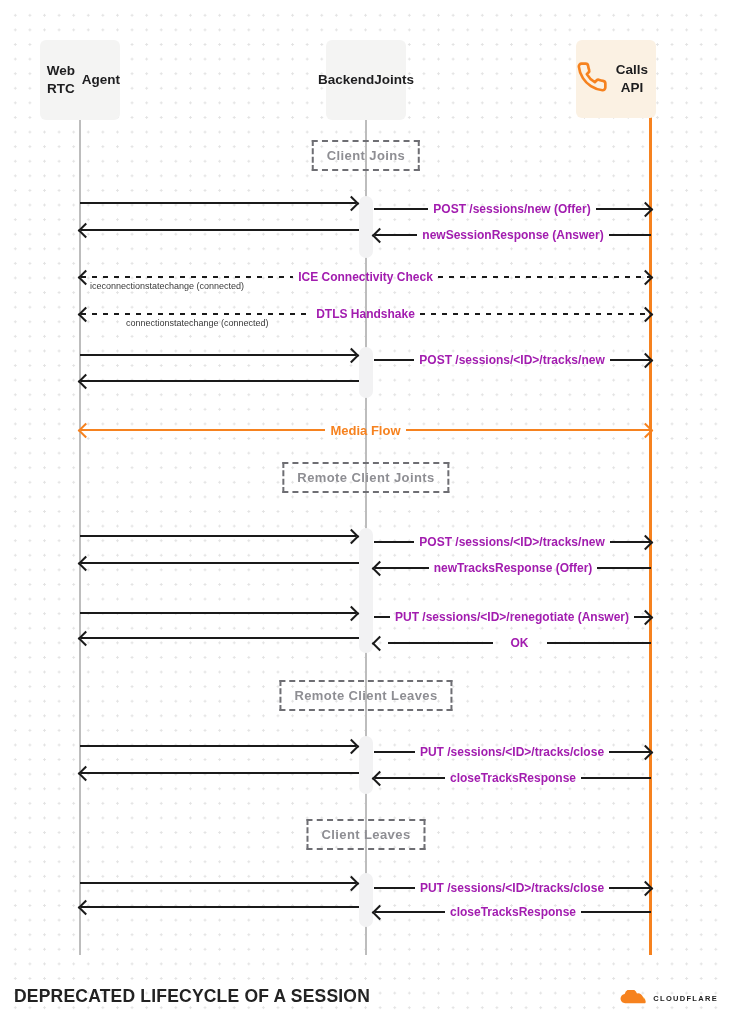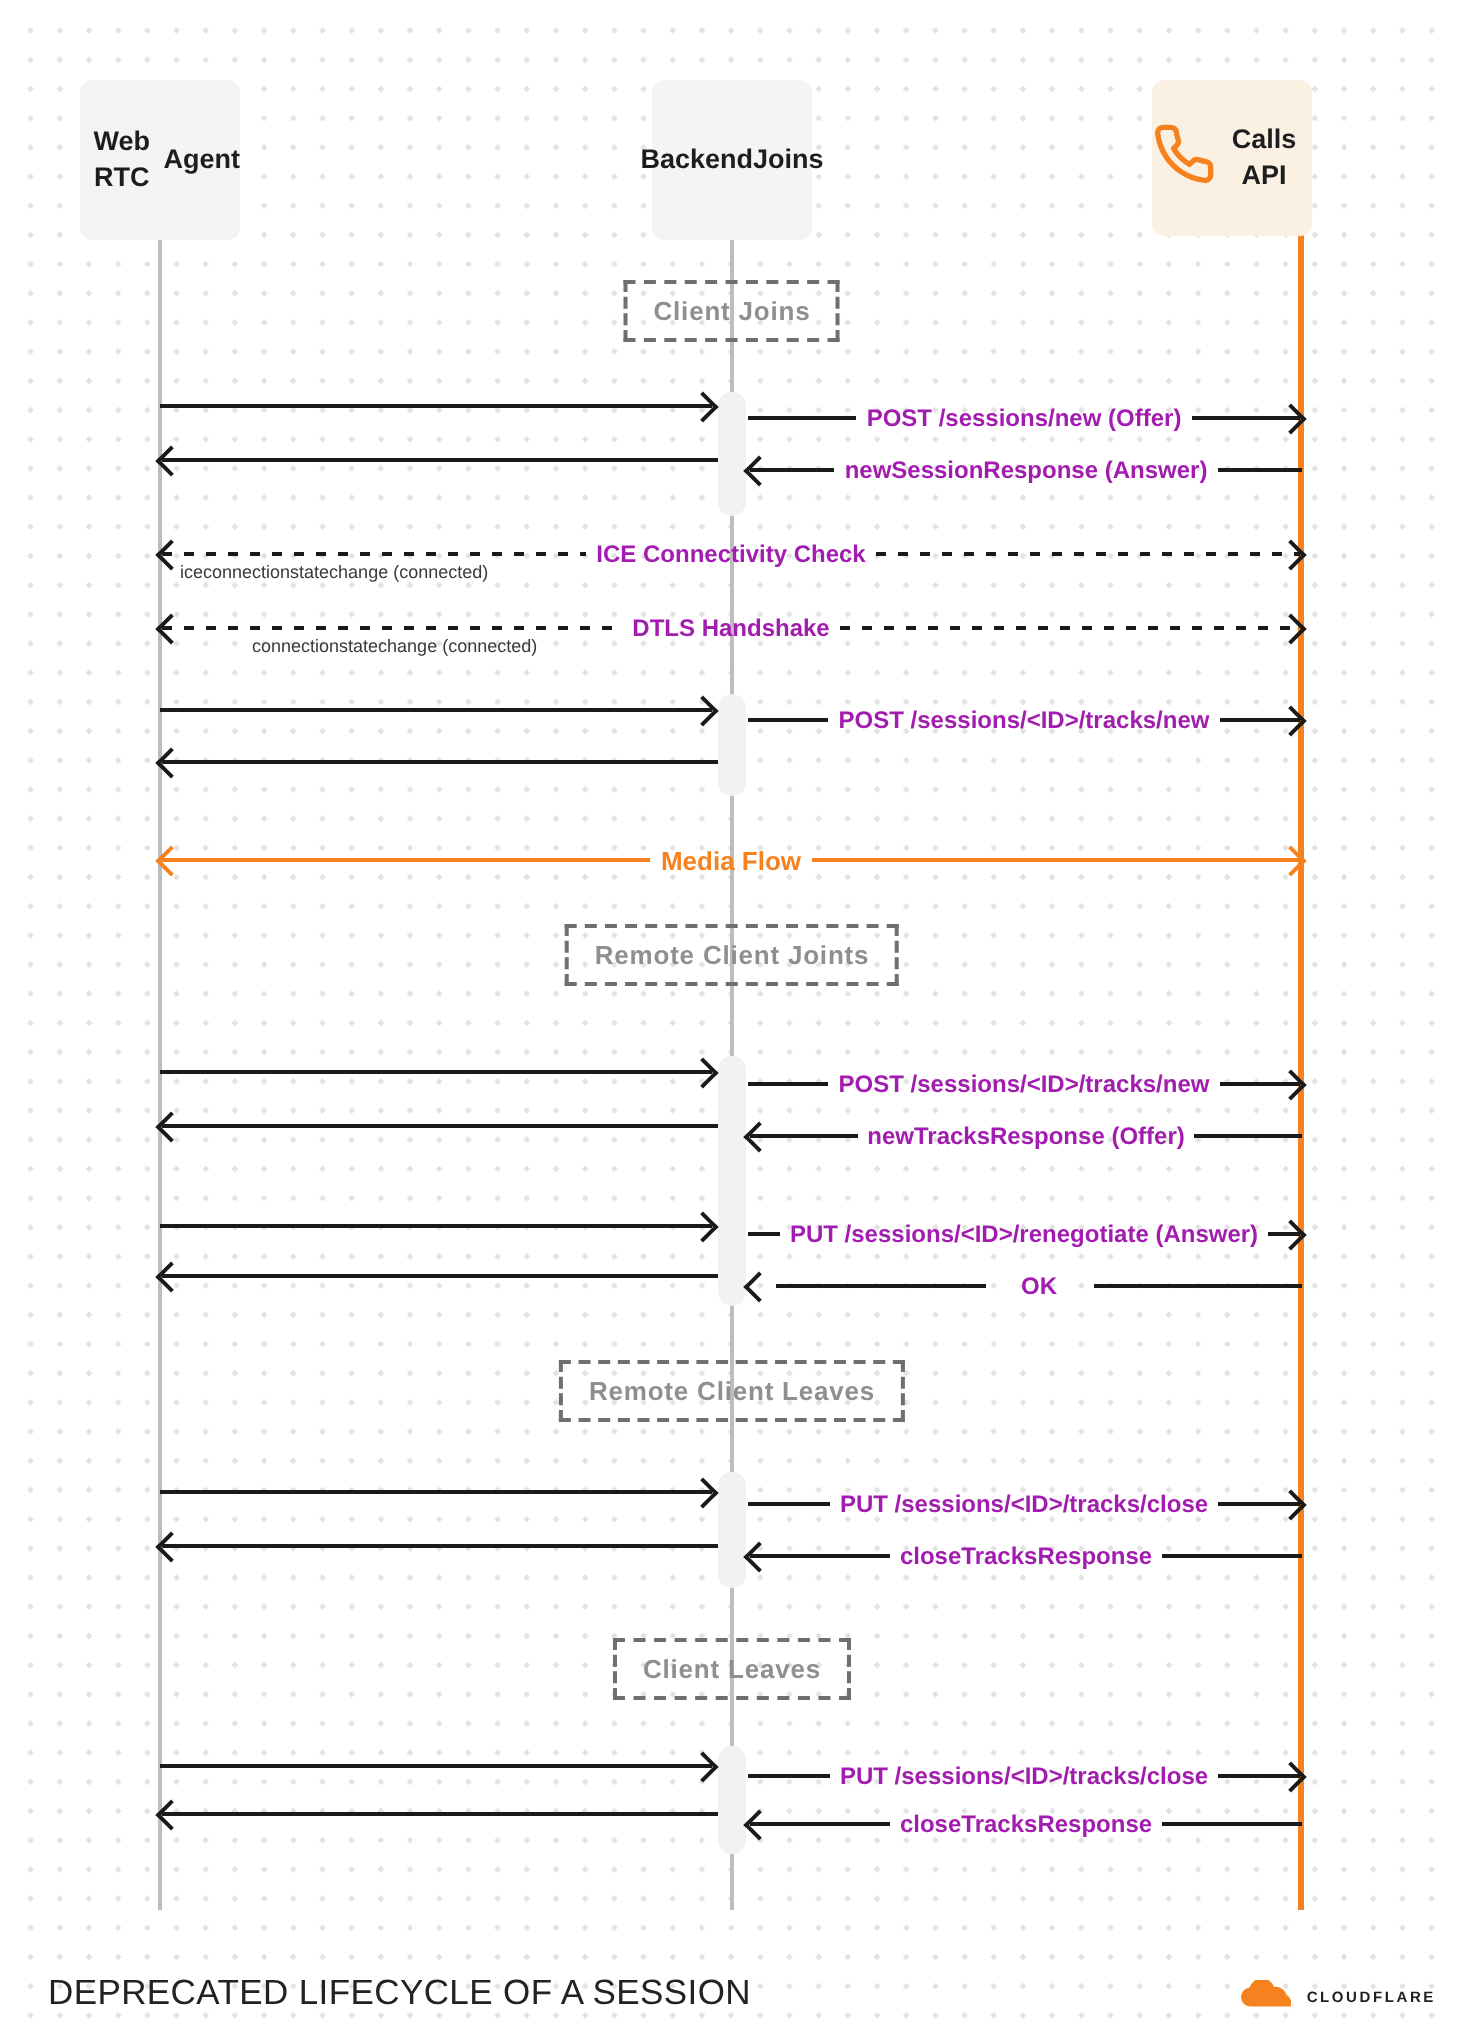--- a/index.html
+++ b/index.html
@@ -30,21 +30,21 @@
   .seg .lbl{font-weight:700;font-size:12px;color:#a21caf;padding:0 5px;white-space:nowrap;}
   .chev{width:9px;height:9px;border-style:solid;border-color:#1a1a1a;border-width:2.5px 2.5px 0 0;flex:none;}
   .chev.r{transform:rotate(45deg);margin-left:-10px;}
   .chev.l{transform:rotate(-135deg);margin-right:-10px;}
   .seg.dash .ln{background:repeating-linear-gradient(90deg,#1a1a1a 0 5px,transparent 5px 11px);}
   .seg.accent .ln{background:#f6821f;}
   .seg.accent .chev{border-color:#f6821f;}
   .seg.accent .lbl{color:#f6821f;font-size:13px;}
   .sub{position:absolute;left:90px;font-size:9px;color:#3a3a3a;z-index:5;white-space:nowrap;}
   
-  .title{position:absolute;left:24px;top:986px;font-size:17.5px;font-weight:400;
+  .title{position:absolute;left:14px;top:986px;font-size:17.5px;font-weight:700;
          letter-spacing:.2px;color:#222222;z-index:7;}
   .logo{position:absolute;right:14px;top:990px;display:flex;align-items:center;gap:4px;z-index:7;}
   .logo .word{font-size:7.5px;font-weight:700;letter-spacing:1.3px;color:#202020;}
 </style>
 </head>
 <body>
 
 <div id="stage">
   <div class="dots"></div>
 
@@ -57,21 +57,21 @@
   <div class="bar" style="top:528px;height:125px;"></div>
   <div class="bar" style="top:736px;height:58px;"></div>
   <div class="bar" style="top:873px;height:54px;"></div>
 
   <div class="actor" style="left:40px;">
     <span>Web RTC</span>
     <span>Agent</span>
   </div>
   <div class="actor" style="left:326px;">
     <span>Backend</span>
-    <span>Joins</span>
+    <span>Joints</span>
   </div>
   <div class="actor calls" style="left:576px;">
     <span class="ico">
       <svg width="32" height="32" viewBox="0 0 24 24" fill="none" stroke="#f6821f" stroke-width="2" stroke-linecap="round" stroke-linejoin="round">
         <path d="M22 16.92v3a2 2 0 0 1-2.18 2 19.79 19.79 0 0 1-8.63-3.07 19.5 19.5 0 0 1-6-6 19.79 19.79 0 0 1-3.07-8.67A2 2 0 0 1 4.11 2h3a2 2 0 0 1 2 1.72 12.84 12.84 0 0 0 .7 2.81 2 2 0 0 1-.45 2.11L8.09 9.91a16 16 0 0 0 6 6l1.27-1.27a2 2 0 0 1 2.11-.45 12.84 12.84 0 0 0 2.81.7A2 2 0 0 1 22 16.92z"></path>
       </svg>
     </span>
     <span>Calls API</span>
   </div>
 

